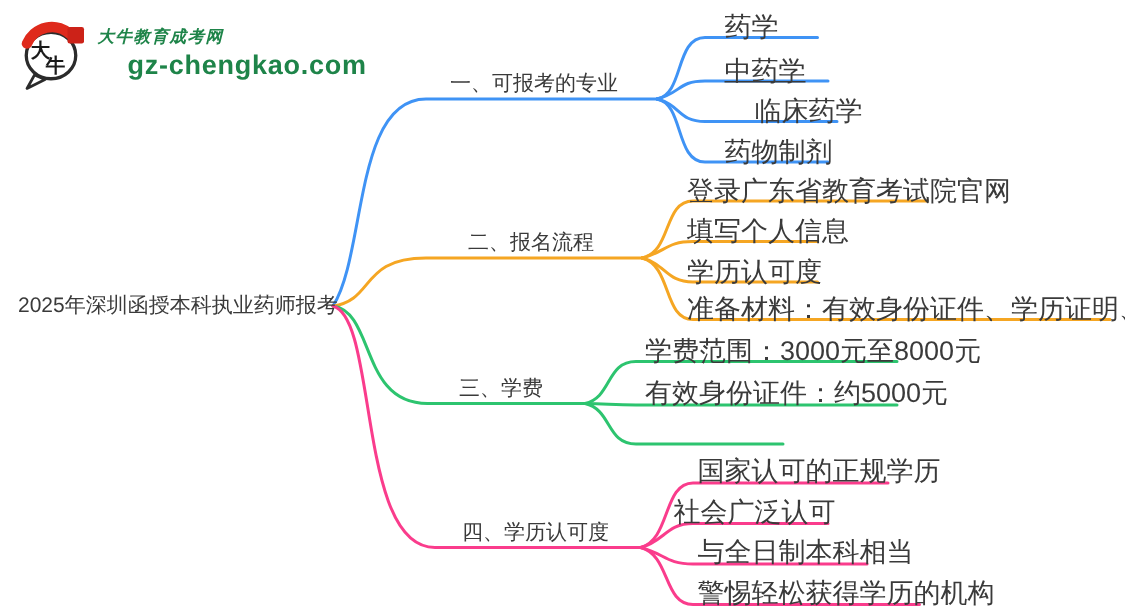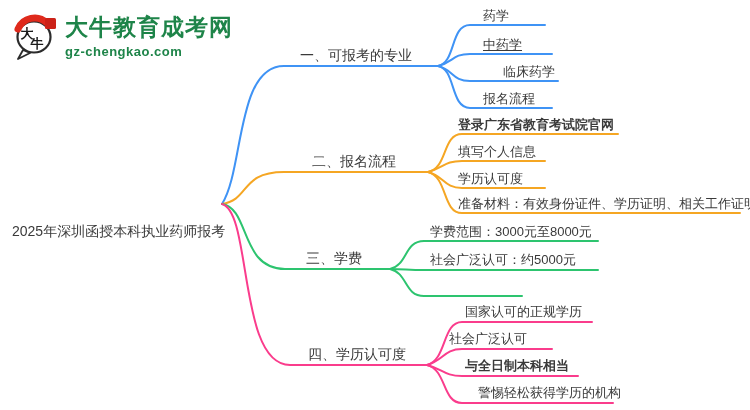--- a/index.html
+++ b/index.html
@@ -3,27 +3,27 @@
 <meta charset="utf-8">
 <style>
   html,body{margin:0;padding:0;background:#ffffff;}
   .stage{
     position:relative;width:750px;height:410px;background:#fff;overflow:hidden;
     font-family:"Liberation Sans","DejaVu Sans",sans-serif;
   }
   .lines{position:absolute;left:0;top:0;width:750px;height:410px;}
   .lines path{fill:none;stroke-width:2;stroke-linecap:round;}
   .lbl{position:absolute;white-space:nowrap;color:#3a3a3a;line-height:1.2;}
-  .topic{font-size:14px;margin-top:28px;}
+  .topic{font-size:14px;}
   .node{font-size:14px;}
-  .item{font-size:13px;}
+  .item{font-size:18px;}
   .logo{position:absolute;left:13px;top:10px;display:flex;align-items:center;gap:6px;}
   .logo-txt{display:flex;flex-direction:column;justify-content:center;}
-  .logo-title{font-size:23px;font-weight:bold;letter-spacing:1px;}
-  .logo-domain{font-size:13px;font-weight:bold;letter-spacing:0.5px;margin-top:1px;}
+  .logo-title{font-size:11px;font-weight:bold;letter-spacing:1px;font-style:italic;}
+  .logo-domain{font-size:18px;font-weight:bold;letter-spacing:0.5px;margin-top:1px;margin-left:20px;}
 </style>
 </head>
 <body>
 
 <div class="stage">
 
   <svg class="lines" viewBox="0 0 750 410">
 
     <g>
       <path d="M222,204 C244,170 236,66 284,66 H438" stroke="#3f93f5"></path>
@@ -71,31 +71,31 @@
       <div class="logo-domain" style="color: rgb(30, 132, 73);">gz-chengkao.com</div>
     </div>
   </div>
 
   <div class="lbl topic" style="left:12px;top:195px;">2025年深圳函授本科执业药师报考</div>
 
   <div class="lbl node" style="left:300px;top:47px;">一、可报考的专业</div>
   <div class="lbl item" style="left:483px;top:8px;">药学</div>
   <div class="lbl item" style="left:483px;top:37px;text-decoration:underline;">中药学</div>
   <div class="lbl item" style="left:503px;top:64px;">临床药学</div>
-  <div class="lbl item" style="left:483px;top:91px;">报名流程</div>
+  <div class="lbl item" style="left:483px;top:91px;">药物制剂</div>
 
   <div class="lbl node" style="left:312px;top:153px;">二、报名流程</div>
-  <div class="lbl item" style="left:458px;top:117px;font-weight:bold;">登录广东省教育考试院官网</div>
+  <div class="lbl item" style="left:458px;top:117px;">登录广东省教育考试院官网</div>
   <div class="lbl item" style="left:458px;top:144px;">填写个人信息</div>
   <div class="lbl item" style="left:458px;top:171px;">学历认可度</div>
   <div class="lbl item" style="left:458px;top:196px;">准备材料：有效身份证件、学历证明、相关工作证明</div>
 
   <div class="lbl node" style="left:306px;top:250px;">三、学费</div>
   <div class="lbl item" style="left:430px;top:224px;">学费范围：3000元至8000元</div>
-  <div class="lbl item" style="left:430px;top:252px;">社会广泛认可：约5000元</div>
+  <div class="lbl item" style="left:430px;top:252px;">有效身份证件：约5000元</div>
 
   <div class="lbl node" style="left:308px;top:346px;">四、学历认可度</div>
   <div class="lbl item" style="left:465px;top:304px;">国家认可的正规学历</div>
   <div class="lbl item" style="left:449px;top:331px;">社会广泛认可</div>
-  <div class="lbl item" style="left:465px;top:358px;font-weight:bold;">与全日制本科相当</div>
-  <div class="lbl item" style="left:465px;top:385px;margin-left:13px;">警惕轻松获得学历的机构</div>
+  <div class="lbl item" style="left:465px;top:358px;">与全日制本科相当</div>
+  <div class="lbl item" style="left:465px;top:385px;">警惕轻松获得学历的机构</div>
 
 </div>
 
 </body></html>

